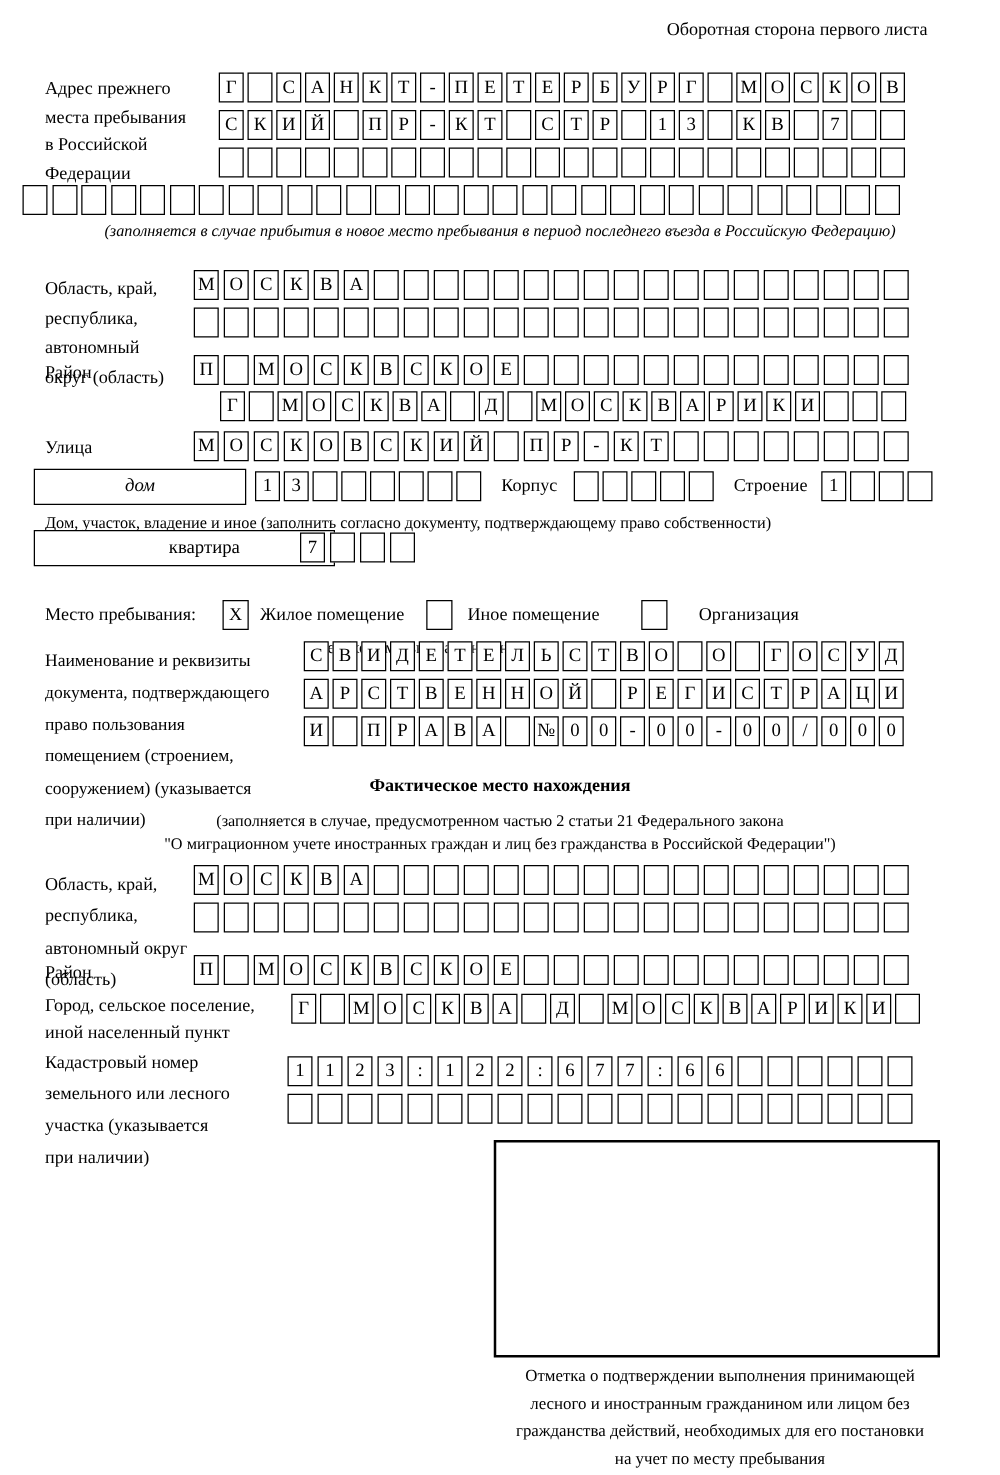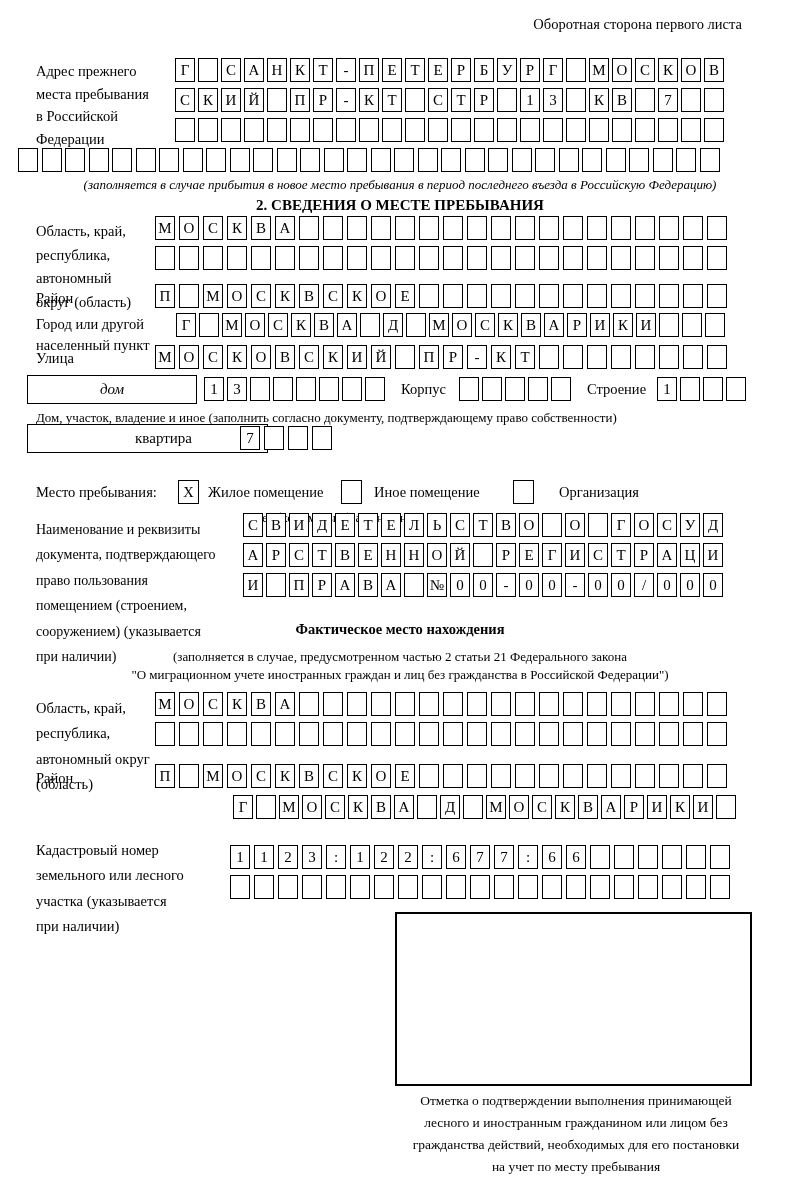--- a/index.html
+++ b/index.html
@@ -146,21 +146,20 @@
       <span class="cell"></span>
       <span class="cell"></span>
       <span class="cell"></span>
       <span class="cell"></span>
       <span class="cell"></span>
       <span class="cell"></span>
       <span class="cell"></span>
     </div>
   <div class="cap center" style="top:177px;font-style:italic;">(заполняется в случае прибытия в новое место пребывания в период последнего въезда в Российскую Федерацию)</div>
 
-  <div class="cap center bold" style="top:197px;font-size:15px;">2. СВЕДЕНИЯ О МЕСТЕ ПРЕБЫВАНИЯ</div>
 
   <div class="lbl lh23" style="left:36px;top:220px;">
       <div>Область, край,</div>
       <div>республика,</div>
       <div>автономный</div>
       <div>округ (область)</div>
     </div>
   <div class="cellrow g4" style="left:155px;top:216px;">
       <span class="cell">М</span>
       <span class="cell">О</span>
@@ -235,24 +234,20 @@
       <span class="cell"></span>
       <span class="cell"></span>
       <span class="cell"></span>
       <span class="cell"></span>
       <span class="cell"></span>
       <span class="cell"></span>
       <span class="cell"></span>
       <span class="cell"></span>
     </div>
 
-  <div class="lbl lh20" style="left:36px;top:314px;">
-      <div>Город или другой</div>
-      <div>населенный пункт</div>
-    </div>
   <div class="cellrow g3" style="left:176px;top:313px;">
       <span class="cell">Г</span>
       <span class="cell"></span>
       <span class="cell">М</span>
       <span class="cell">О</span>
       <span class="cell">С</span>
       <span class="cell">К</span>
       <span class="cell">В</span>
       <span class="cell">А</span>
       <span class="cell"></span>
@@ -512,20 +507,24 @@
       <span class="cell"></span>
       <span class="cell"></span>
       <span class="cell"></span>
       <span class="cell"></span>
       <span class="cell"></span>
       <span class="cell"></span>
       <span class="cell"></span>
       <span class="cell"></span>
     </div>
 
+  <div class="lbl lh20" style="left:36px;top:795px;">
+      <div>Город, сельское поселение,</div>
+      <div>иной населенный пункт</div>
+    </div>
   <div class="cellrow g3" style="left:233px;top:795px;">
       <span class="cell">Г</span>
       <span class="cell"></span>
       <span class="cell">М</span>
       <span class="cell">О</span>
       <span class="cell">С</span>
       <span class="cell">К</span>
       <span class="cell">В</span>
       <span class="cell">А</span>
       <span class="cell"></span>

